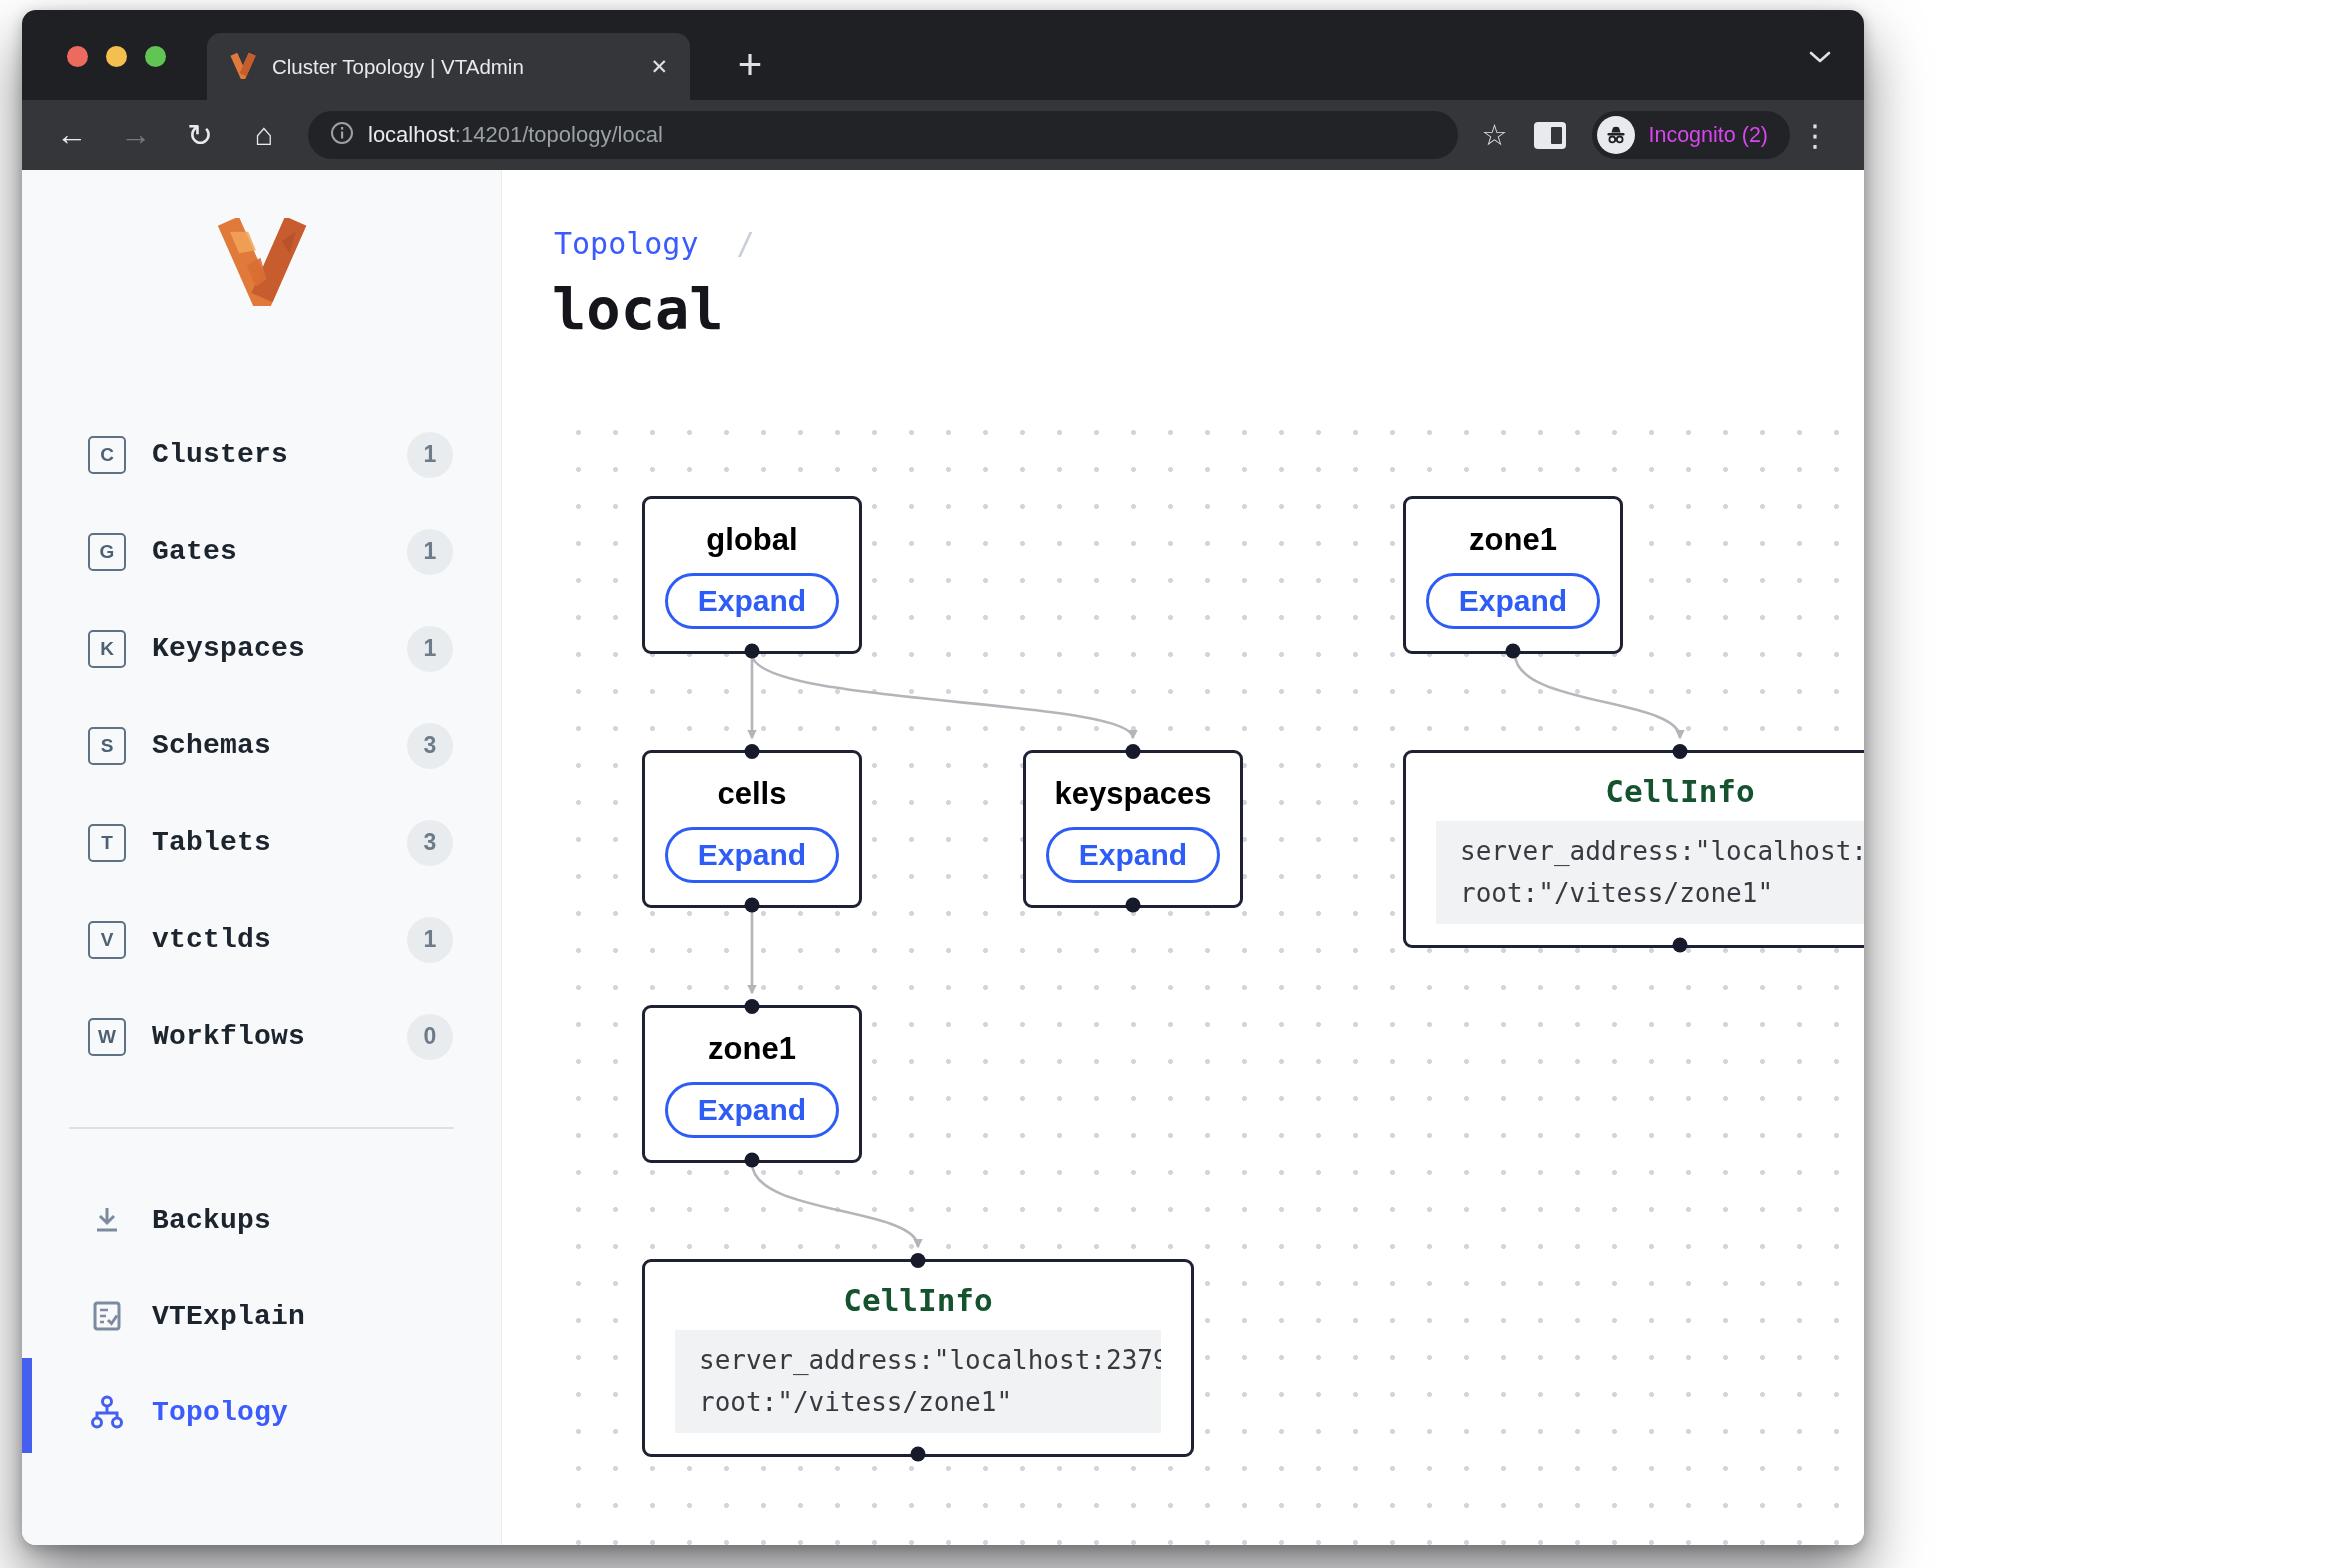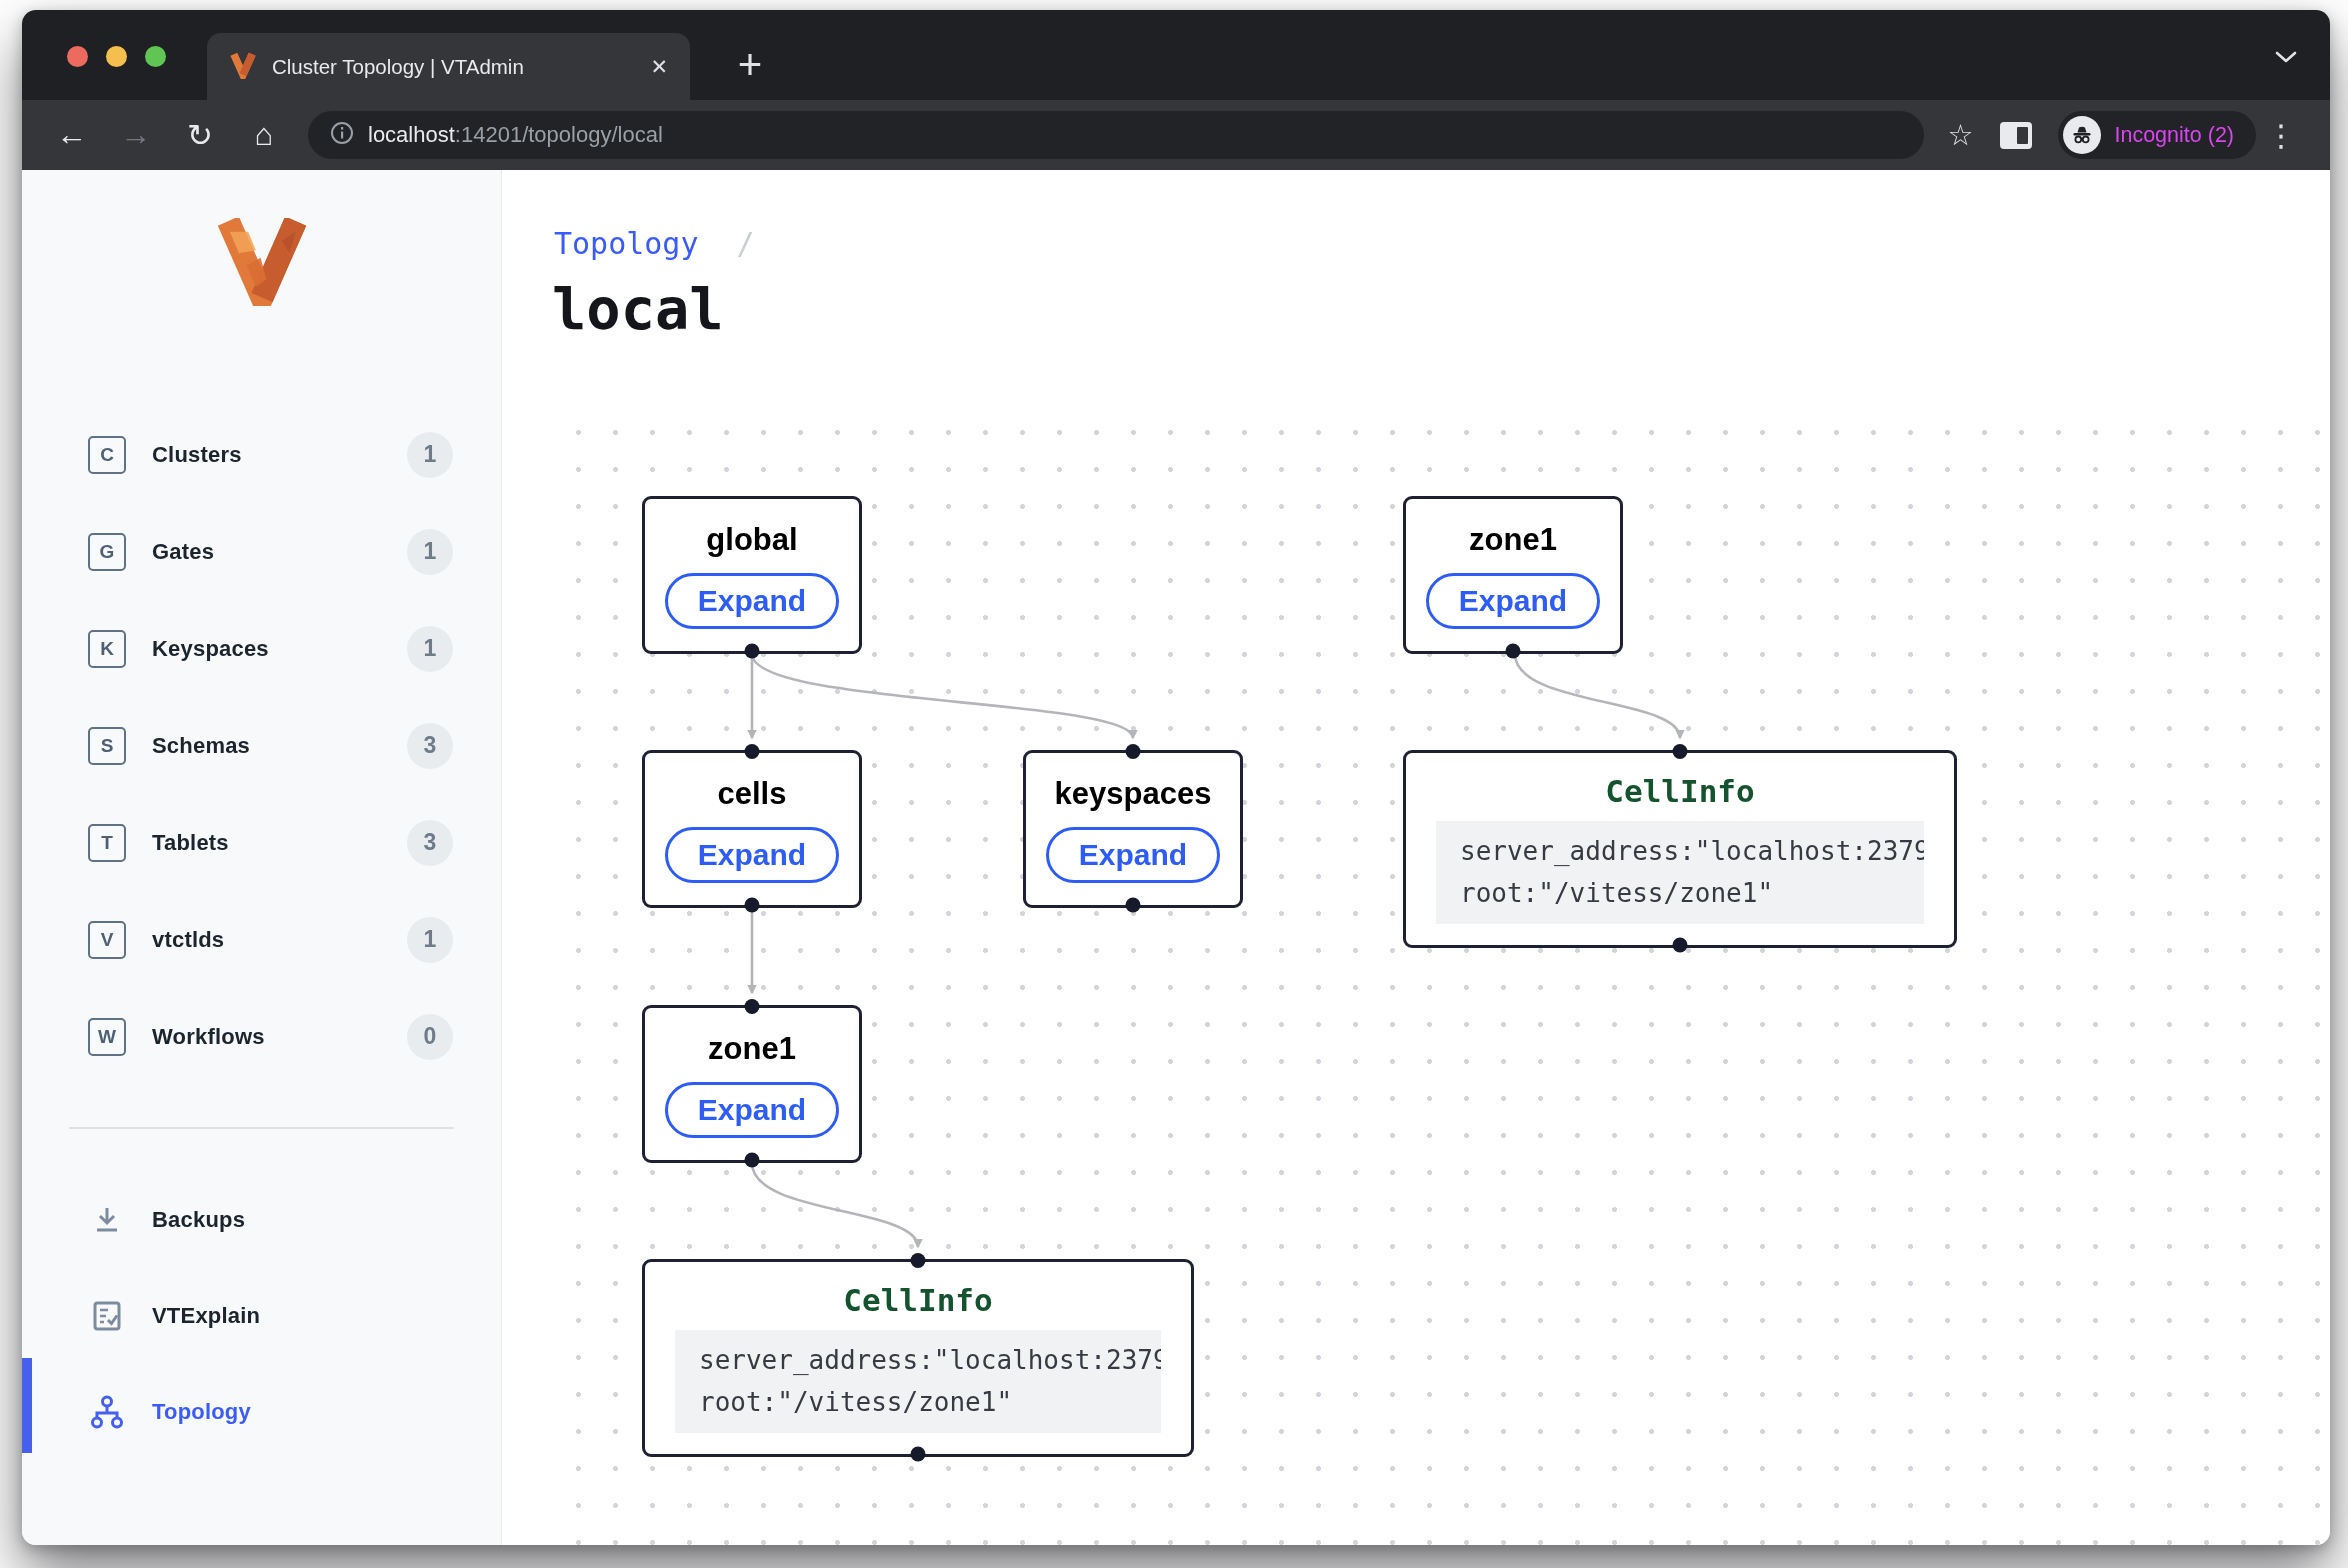--- a/index.html
+++ b/index.html
@@ -1,17 +1,17 @@
 <!DOCTYPE html>
 <html><head>
 <meta charset="utf-8">
 <style>
   html,body{margin:0;padding:0;background:#ffffff;font-family:"Liberation Sans",sans-serif;}
   .stage{position:relative;width:2348px;height:1568px;overflow:hidden;background:#ffffff;}
-  .window{position:absolute;left:22px;top:10px;width:2308px;height:1535px;border-radius:14px;overflow:hidden;
+  .window{position:absolute;left:22px;top:10px;width:1842px;height:1535px;border-radius:14px;overflow:hidden;
           box-shadow:0 30px 60px rgba(40,40,45,.6),0 4px 14px rgba(0,0,0,.25);background:#fff;}
 
   
   .tabstrip{position:relative;height:90px;background:#1e2023;}
   .traffic{position:absolute;left:45px;top:36px;display:flex;gap:18px;}
   .traffic span{width:21px;height:21px;border-radius:50%;}
   .light-red{background:#ed6a5e;}.light-yellow{background:#f4bf4f;}.light-green{background:#61c554;}
   .tab{position:absolute;left:185px;top:23px;width:483px;height:67px;background:#35363a;border-radius:14px 14px 0 0;
        display:flex;align-items:center;padding:0 22px;box-sizing:border-box;}
   .tab-title{color:#e8eaed;font-size:20.5px;margin-left:15px;white-space:nowrap;}
@@ -40,21 +40,21 @@
   .dots-ico{width:50px;text-align:center;font-size:30px;color:#dfe1e5;}
 
   
   .content{display:flex;height:1375px;}
   .sidebar{width:480px;background:#f8f9fb;border-right:1px solid #e9ebee;position:relative;box-sizing:border-box;flex:none;}
   .logo{display:flex;justify-content:center;margin-top:48px;}
   .nav{margin-top:100px;}
   .nav-row{height:97px;display:flex;align-items:center;padding:0 48px 0 66px;}
   .letter-ico{width:38px;height:38px;border:2.5px solid #5f7185;border-radius:5px;display:flex;align-items:center;
               justify-content:center;font-size:19px;font-weight:600;color:#4e6174;box-sizing:border-box;flex:none;}
-  .nav-label{margin-left:26px;font-size:22px;font-weight:700;color:#1c242e;letter-spacing:.2px;}
+  .nav-label{margin-left:26px;font-size:28px;font-weight:700;color:#1c242e;letter-spacing:.2px;font-family:Liberation Mono, monospace;}
   .badge{margin-left:auto;width:46px;height:46px;border-radius:50%;background:#e9ecef;display:flex;align-items:center;
          justify-content:center;font-size:23px;font-weight:700;color:#6e7b8a;}
   .side-divider{height:2px;background:#dde1e6;margin:42px 47px 0 47px;border:none;}
   .nav2{margin-top:43px;}
   .nav2 .nav-row{height:96px;}
   .nav2 .icon-cell{width:38px;display:flex;justify-content:center;flex:none;}
   .nav2 .nav-label{margin-left:26px;}
   .nav-row.active .nav-label{color:#3b5bfd;}
   .active-bar{position:absolute;left:0;top:1188px;width:10px;height:95px;background:#4560ef;}
 

